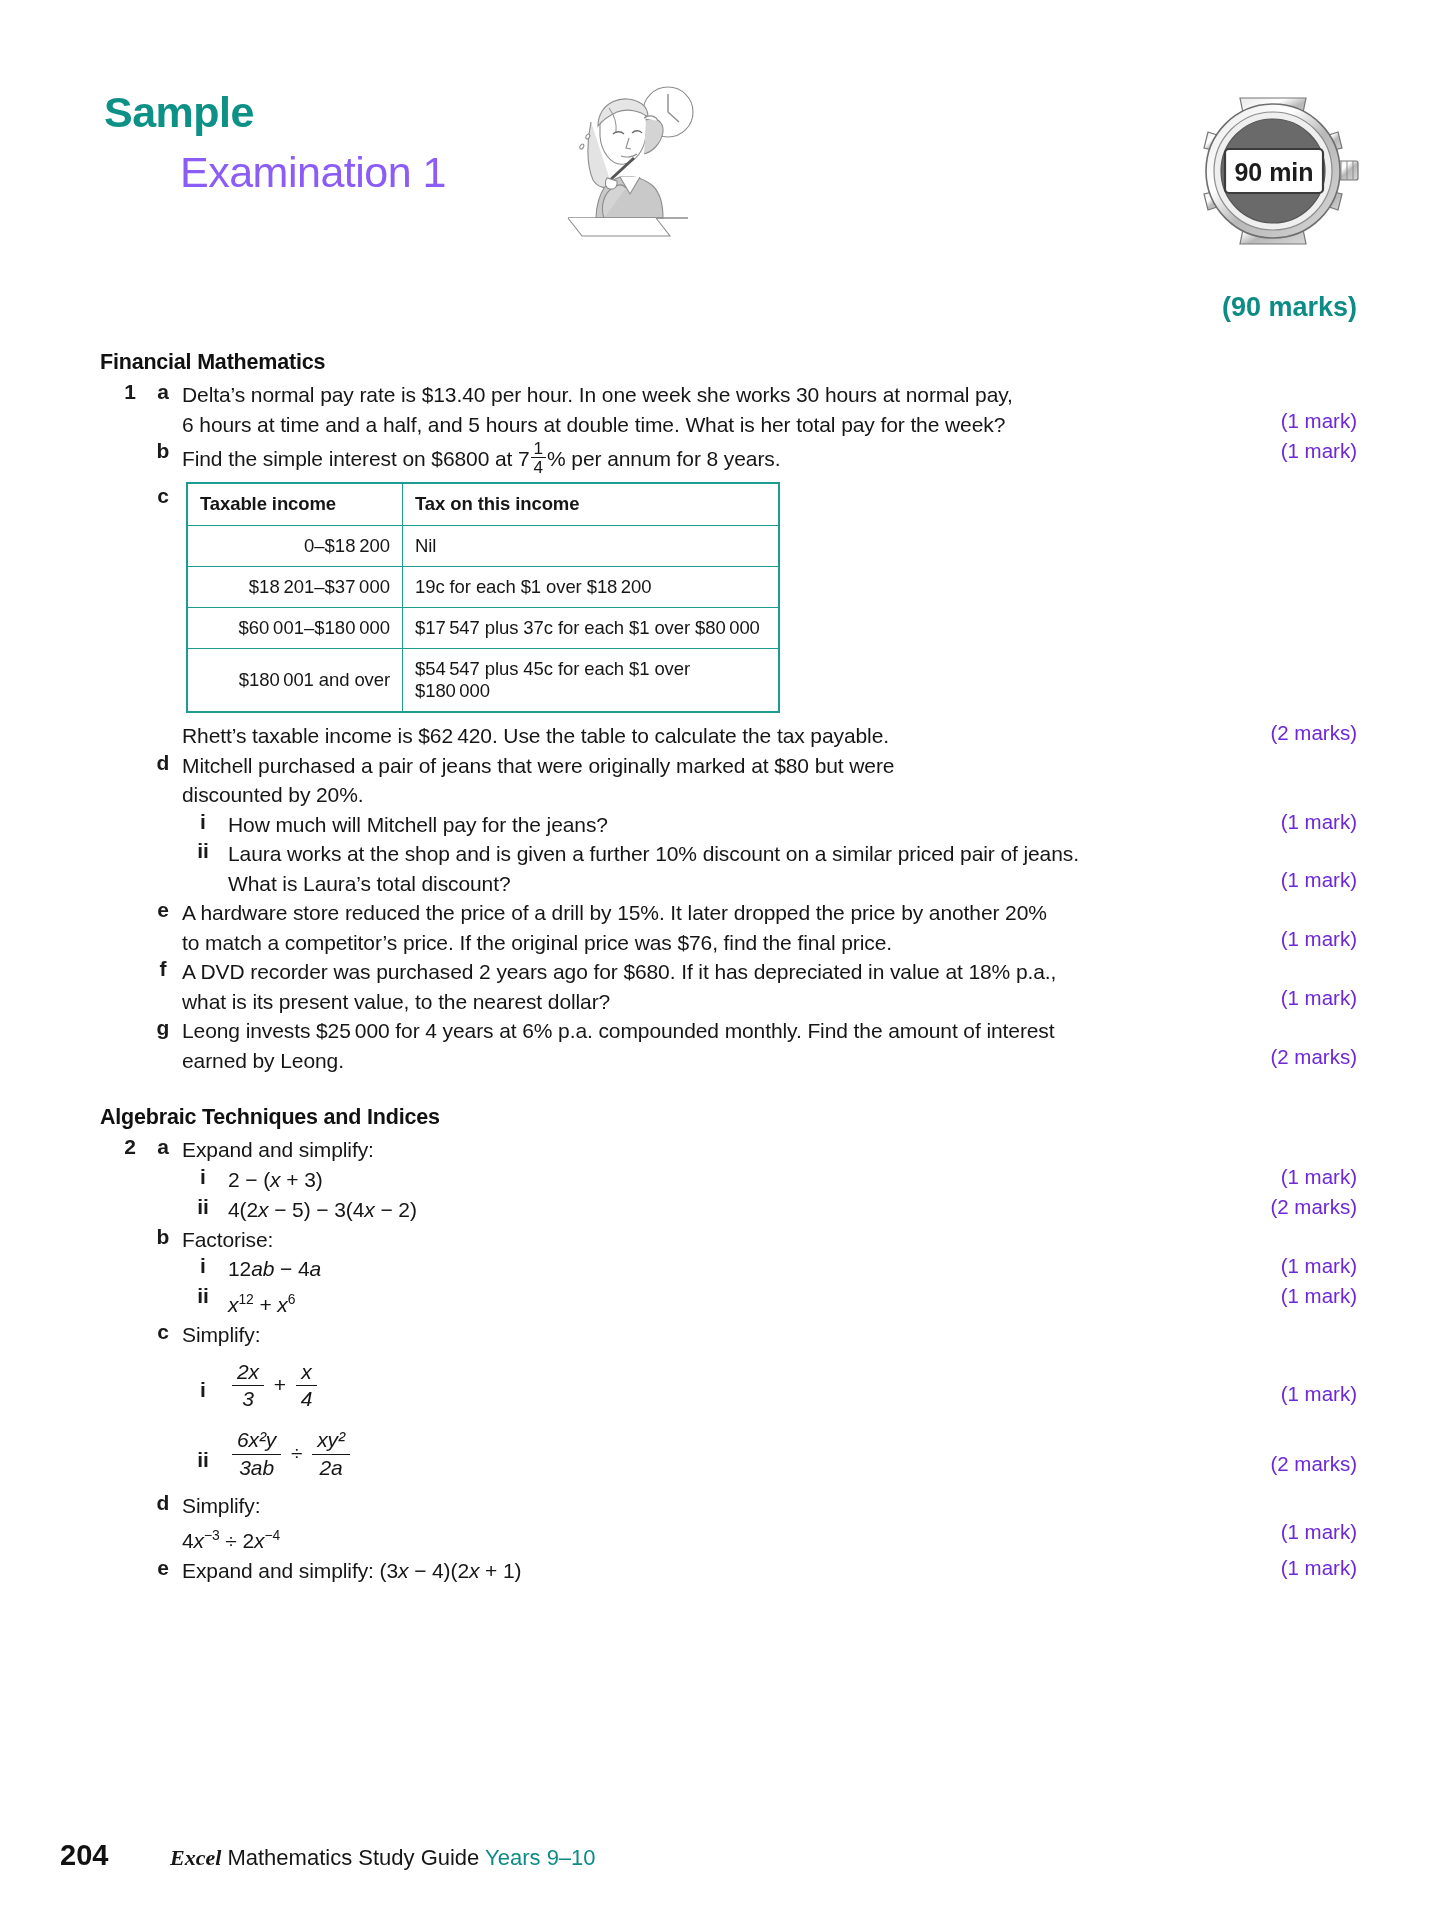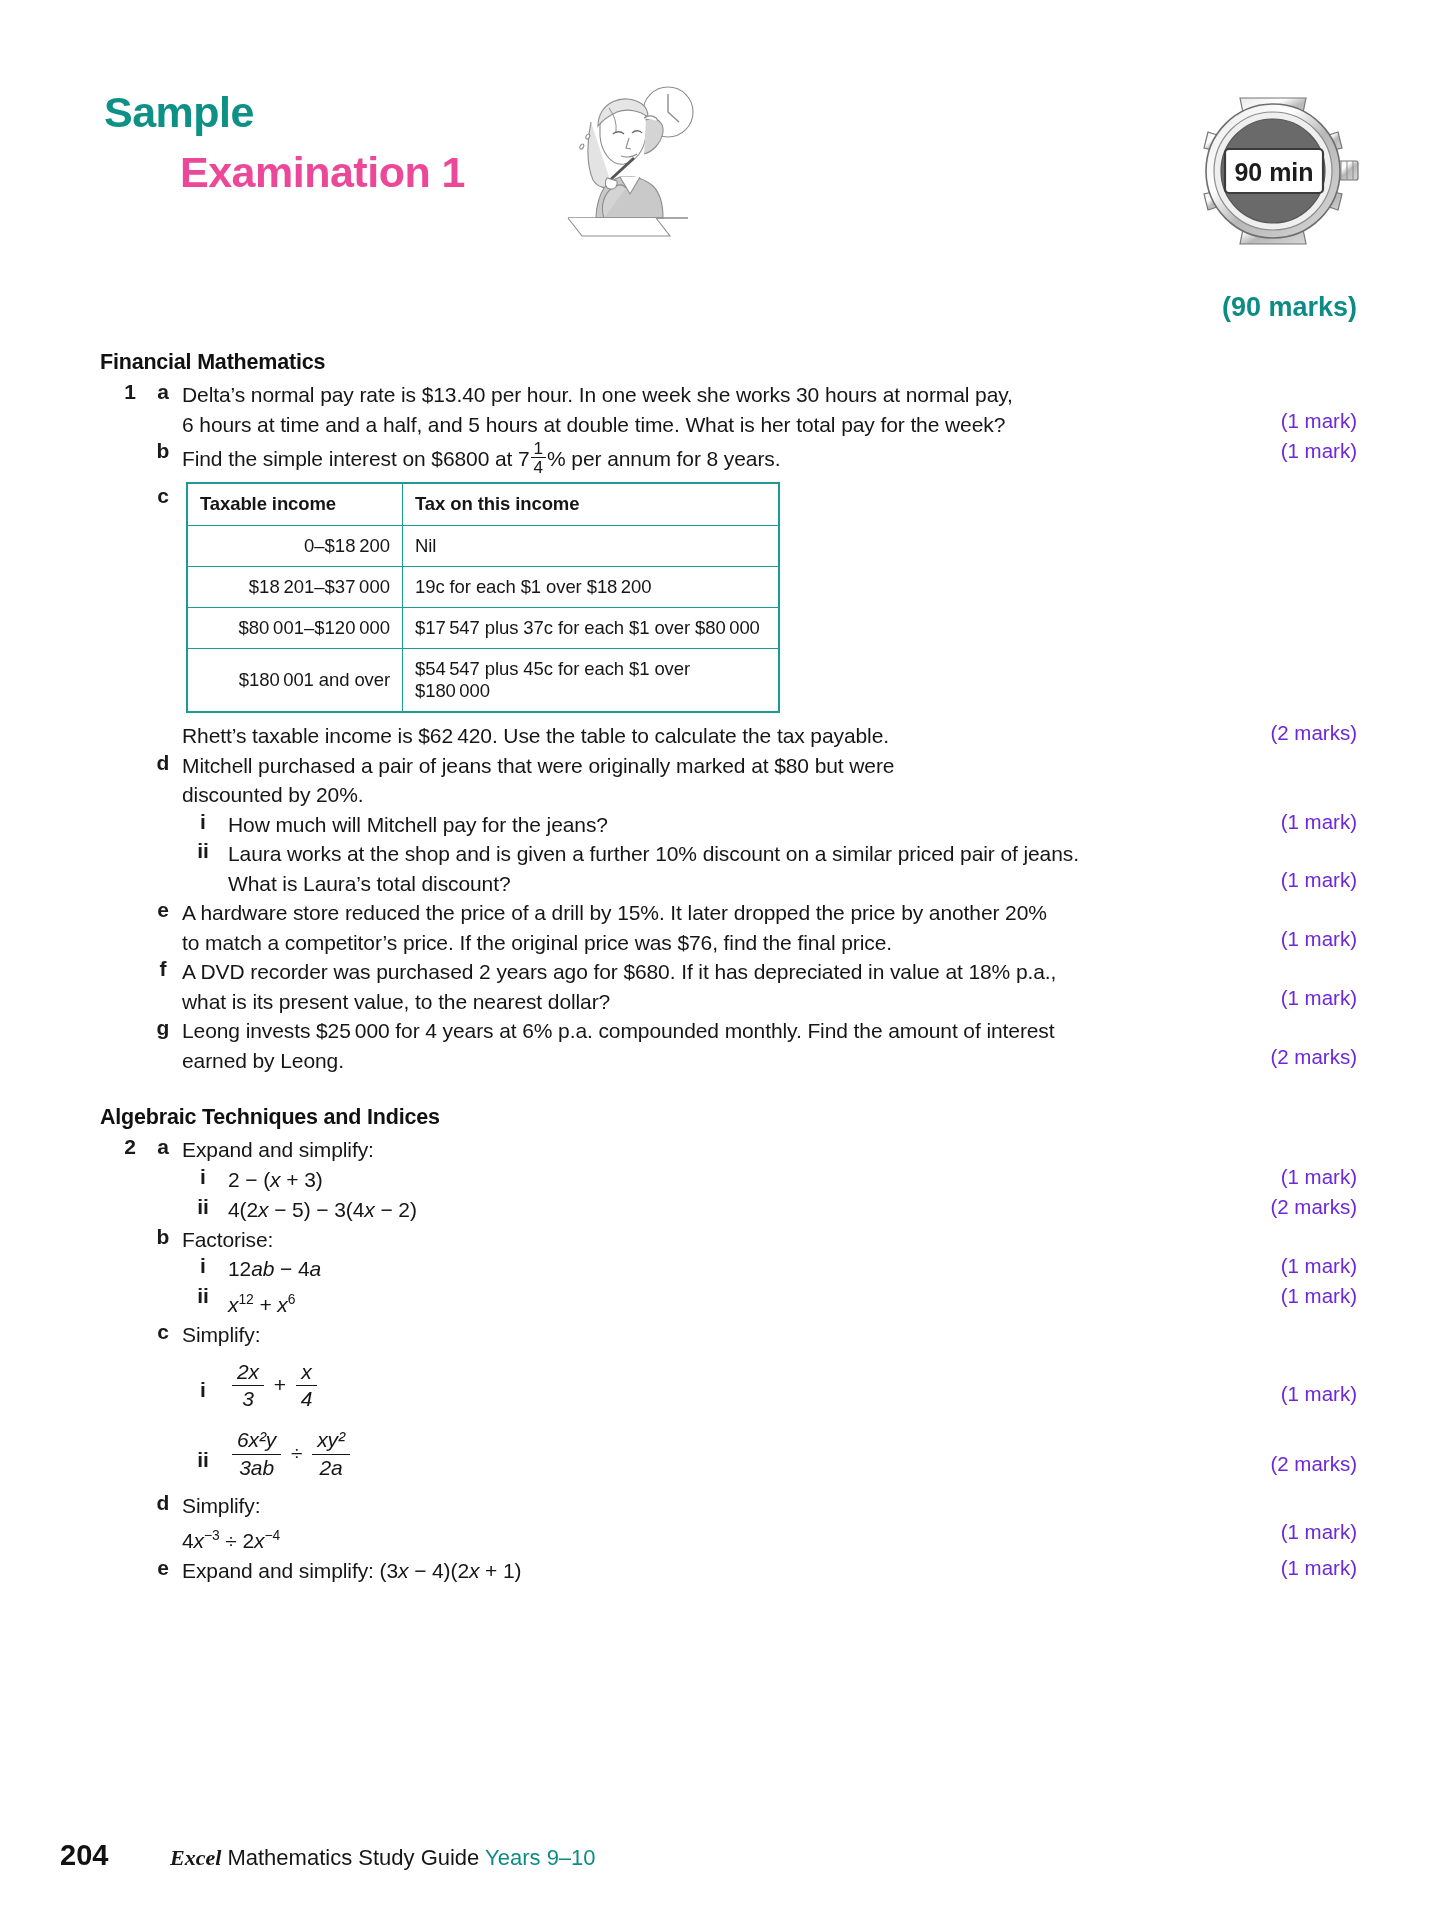--- a/index.html
+++ b/index.html
@@ -34,22 +34,22 @@
     font-size: 43px;
     font-weight: bold;
     color: #0d9186;
     letter-spacing: -0.5px;
   }
   .title-exam {
     position: absolute;
     left: 180px;
     top: 148px;
     font-size: 43px;
-    font-weight: bold;
-    color: #ec4899;
+    font-weight: normal;
+    color: #8b5cf6;
     letter-spacing: -0.5px;
   }
   .illustration {
     position: absolute;
     left: 560px;
     top: 78px;
     width: 135px;
     height: 160px;
   }
   .stopwatch {
@@ -343,21 +343,21 @@
           <tbody>
             <tr>
               <td class="income">0–$18 200</td>
               <td>Nil</td>
             </tr>
             <tr>
               <td class="income">$18 201–$37 000</td>
               <td>19c for each $1 over $18 200</td>
             </tr>
             <tr>
-              <td class="income">$80 001–$120 000</td>
+              <td class="income">$60 001–$180 000</td>
               <td>$17 547 plus 37c for each $1 over $80 000</td>
             </tr>
             <tr>
               <td class="income">$180 001 and over</td>
               <td>$54 547 plus 45c for each $1 over $180 000</td>
             </tr>
           </tbody>
         </table>
       </div>
     </div>

